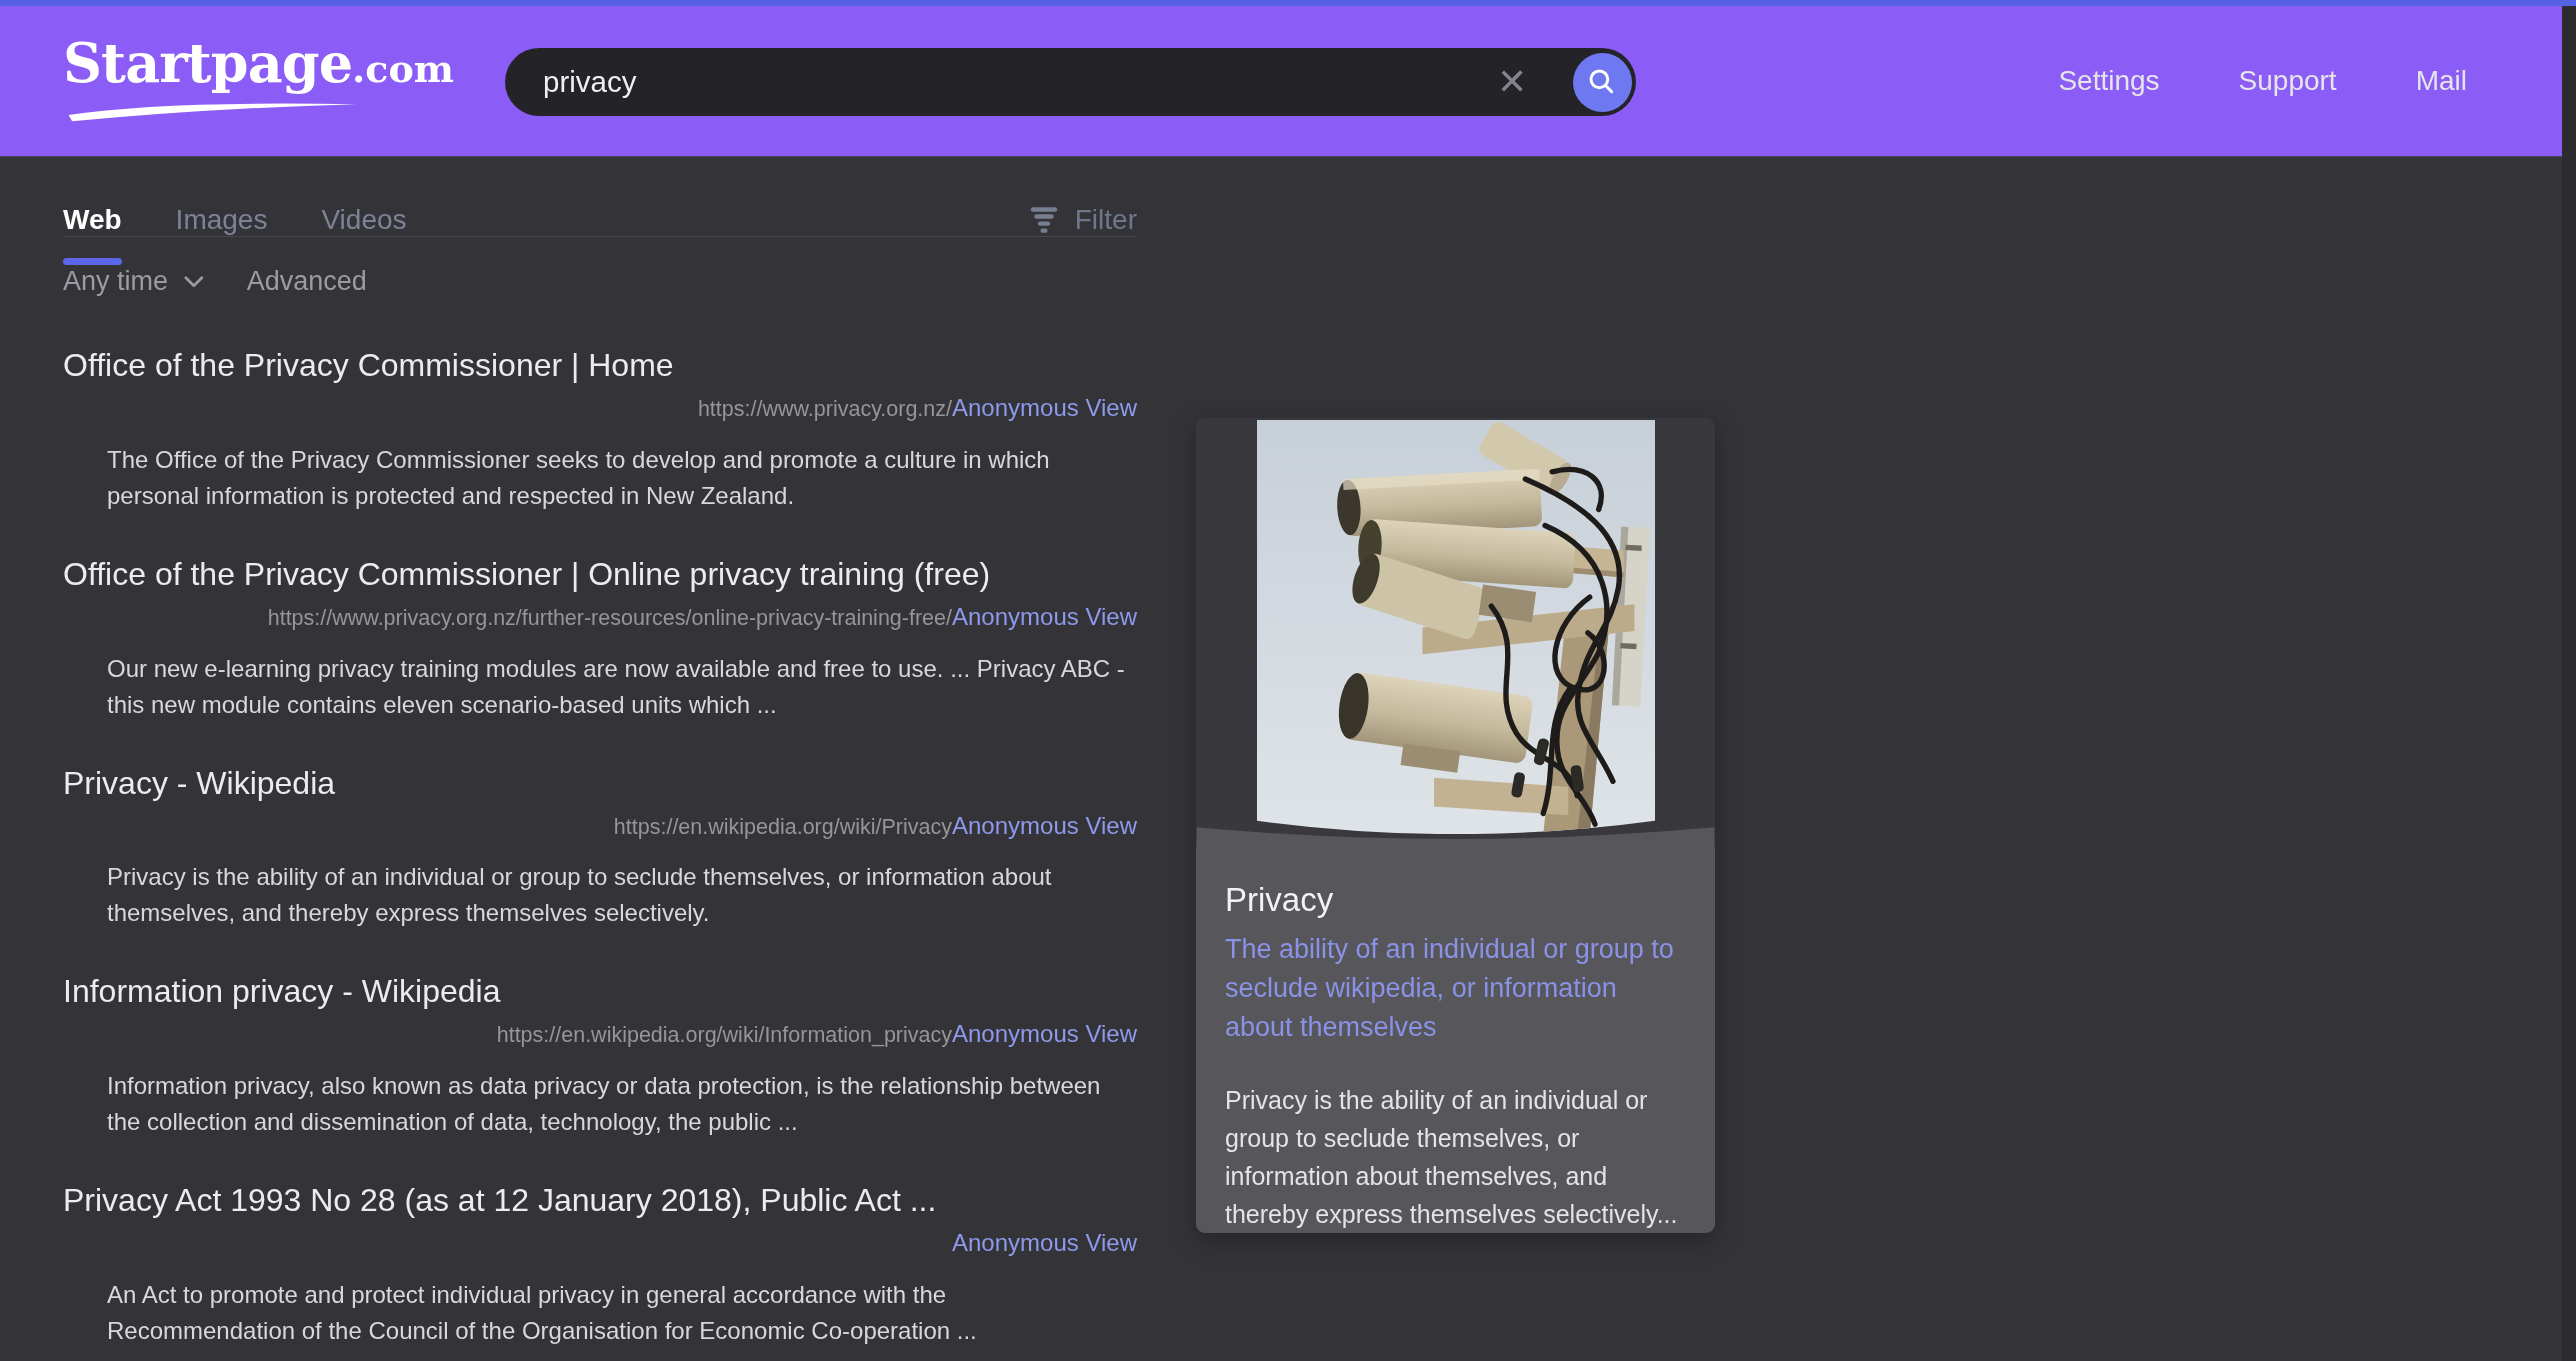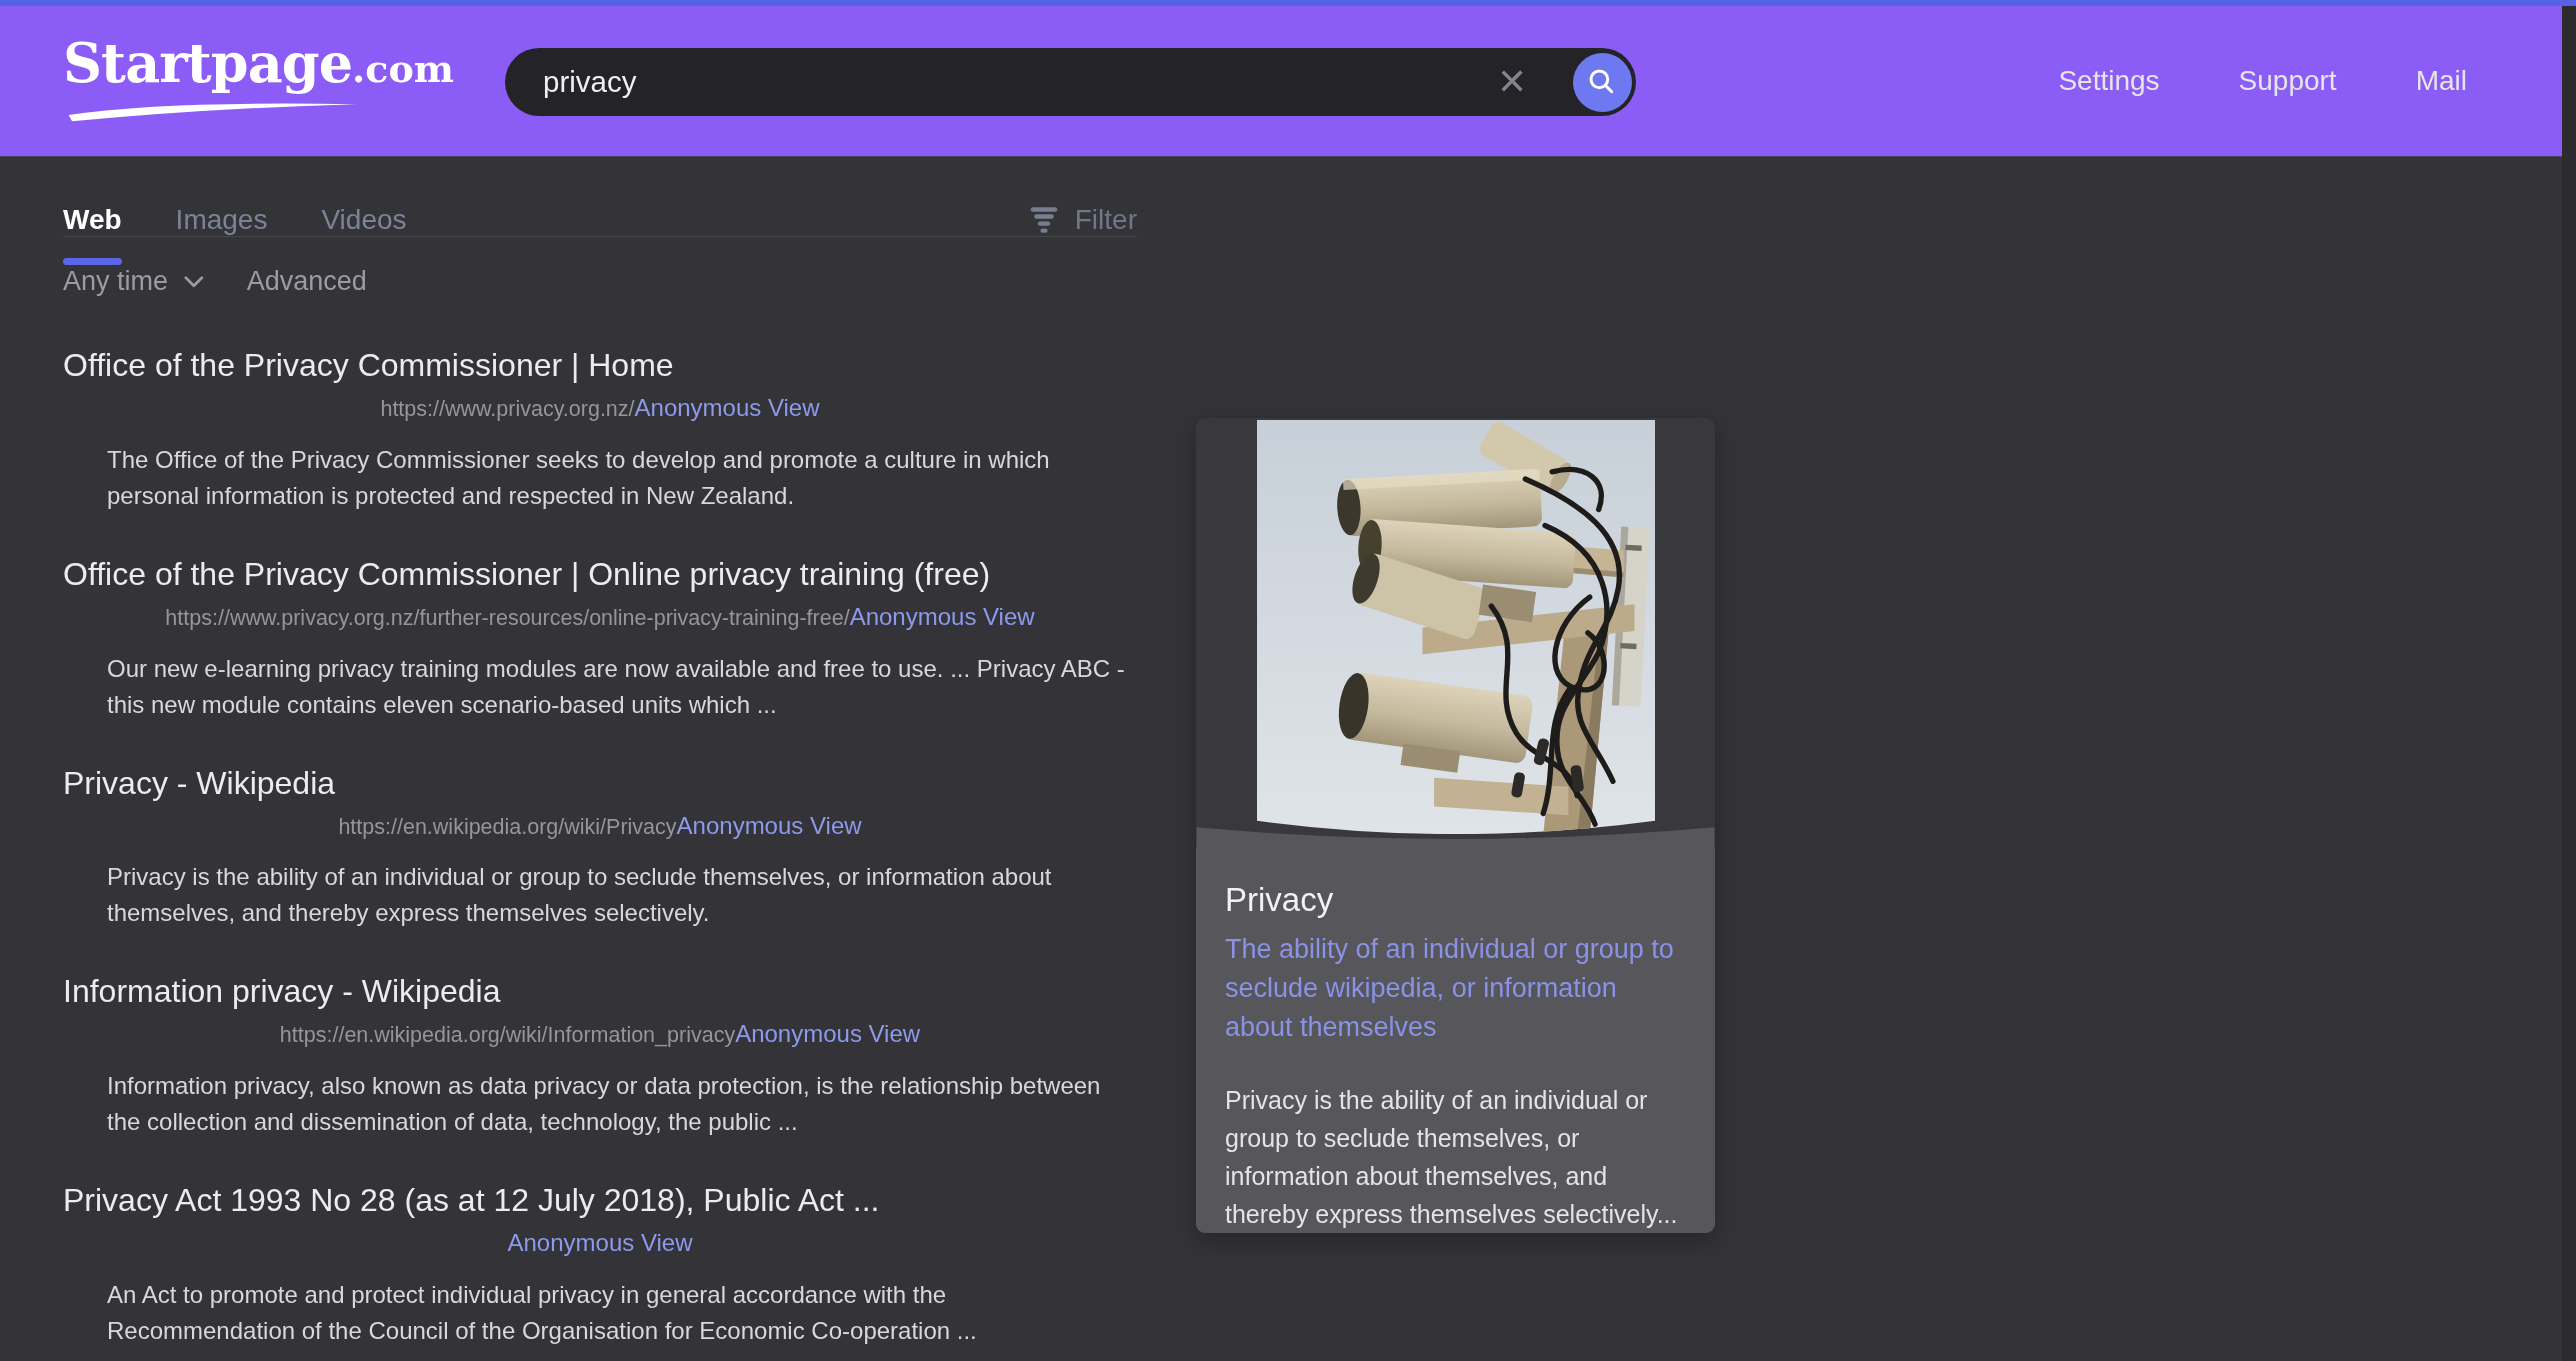--- a/index.html
+++ b/index.html
@@ -67,21 +67,21 @@
   .filter-btn { display:flex; align-items:center; gap:16px; color:#6f7789; font-size:28px; cursor:pointer; }
 
   .time-row { margin-top:29px; display:flex; align-items:center; gap:43px; }
   .time-dropdown { display:flex; align-items:center; gap:16px; color:#9b9ba3; font-size:27px; cursor:pointer; }
   .advanced-link { color:#9b9ba3; font-size:27px; }
 
   .results { margin-top:49px; }
   .result + .result { margin-top:41px; }
   .result-title { font-size:32px; font-weight:400; color:#ececee; line-height:39px; }
   .result-title a { color:#ececee; }
-  .result-meta { display:flex; justify-content:center; align-items:baseline; margin-top:9px; }
+  .result-meta { display:flex; justify-content:flex-end; align-items:baseline; margin-top:9px; }
   .result-url { font-size:21.5px; color:#95959a; }
   .anon-link { font-size:24px; color:#8d99ea; }
   .result-snippet { margin-top:19.7px; font-size:24px; line-height:36px; color:#d8d8da; max-width:1055px;margin-left:44px; }
 
   
   .kp-card {
     position:absolute; left:1196px; top:214px; width:519px; height:815px;
     background:#39393d; border-radius:9px; overflow:hidden;
     box-shadow:0 7.2px 23px rgba(0,0,0,.28);
   }
@@ -192,21 +192,21 @@
       <div class="result">
         <h3 class="result-title"><a>Information privacy - Wikipedia</a></h3>
         <div class="result-meta">
           <span class="result-url">https://en.wikipedia.org/wiki/Information_privacy</span>
           <a class="anon-link">Anonymous View</a>
         </div>
         <p class="result-snippet">Information privacy, also known as data privacy or data protection, is the relationship between the collection and dissemination of data, technology, the public ...</p>
       </div>
 
       <div class="result">
-        <h3 class="result-title"><a>Privacy Act 1993 No 28 (as at 12 July 2018), Public Act ...</a></h3>
+        <h3 class="result-title"><a>Privacy Act 1993 No 28 (as at 12 January 2018), Public Act ...</a></h3>
         <div class="result-meta">
           <a class="anon-link">Anonymous View</a>
         </div>
         <p class="result-snippet">An Act to promote and protect individual privacy in general accordance with the Recommendation of the Council of the Organisation for Economic Co-operation ...</p>
       </div>
 
     </div>
   </div>
 
   <aside class="kp-card">

